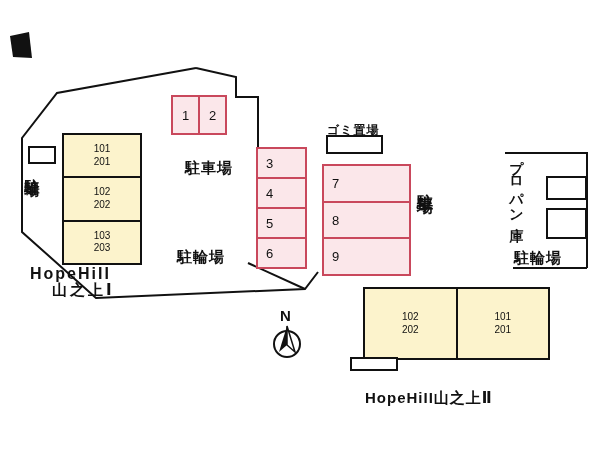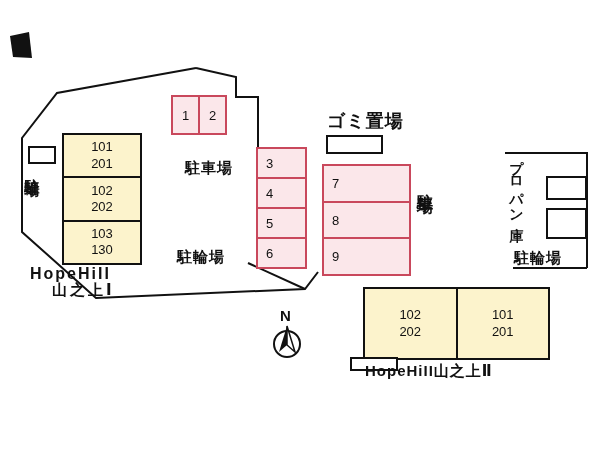--- a/index.html
+++ b/index.html
@@ -14,21 +14,21 @@
   }
   .abs { position:absolute; }
   svg.lines { position:absolute; left:0; top:0; pointer-events:none; }
 
   
   .bldg { background:#fcf3cc; border:2px solid #111; display:flex; }
   .bldg.v { flex-direction:column; }
   .bldg.h { flex-direction:row; }
   .unit {
     flex:1; display:flex; align-items:center; justify-content:center;
-    text-align:center; white-space:pre-line; font-size:13px; line-height:1.25;
+    text-align:center; white-space:pre-line; font-size:10px; line-height:1.25;
   }
   .bldg.v .unit + .unit { border-top:2px solid #111; }
   .bldg.h .unit + .unit { border-left:2px solid #111; }
 
   
   .pk { background:#fbe7ea; border:2px solid #c9485c; display:flex; flex-direction:column; }
   .pk .cell { flex:1; display:flex; align-items:center; font-size:13px; padding-left:8px; }
   .pk .cell + .cell { border-top:2px solid #c9485c; }
   .pk.h { flex-direction:row; }
   .pk.h .cell { justify-content:center; padding-left:0; }
@@ -60,40 +60,40 @@
 
   <div class="abs box" style="left:28px; top:146px; width:28px; height:18px;"></div>
   <div class="abs lbl vtext" style="left:22px; top:166px; font-size:15px;">駐輪場</div>
 
   <div class="abs bldg v" style="left:62px; top:133px; width:80px; height:132px;">
     <div class="unit">101
 201</div>
     <div class="unit">102
 202</div>
     <div class="unit">103
-130</div>
+203</div>
   </div>
   <div class="abs lbl" style="left:52px; top:281px; font-size:15px; letter-spacing:3px;">山之上Ⅰ</div>
   <div class="abs lbl" style="left:30px; top:265px; font-size:16px; letter-spacing:2px;">HopeHiII</div>
 
   <div class="abs pk h" style="left:171px; top:95px; width:56px; height:40px;">
     <div class="cell">1</div>
     <div class="cell">2</div>
   </div>
   <div class="abs lbl" style="left:185px; top:159px;">駐車場</div>
 
   <div class="abs pk" style="left:256px; top:147px; width:51px; height:122px;">
     <div class="cell">3</div>
     <div class="cell">4</div>
     <div class="cell">5</div>
     <div class="cell">6</div>
   </div>
   <div class="abs lbl" style="left:177px; top:248px;">駐輪場</div>
 
-  <div class="abs lbl" style="left:327px; top:109px; font-size:18px;">ゴミ置場</div>
+  <div class="abs lbl" style="left:327px; top:122px; font-size:12px;">ゴミ置場</div>
   <div class="abs box" style="left:326px; top:135px; width:57px; height:19px;"></div>
 
   <div class="abs pk" style="left:322px; top:164px; width:89px; height:112px;">
     <div class="cell">7</div>
     <div class="cell">8</div>
     <div class="cell">9</div>
   </div>
   <div class="abs lbl vtext" style="left:414px; top:181px; font-size:16px;">駐車場</div>
 
   <div class="abs lbl vtext" style="left:508px; top:149px; font-size:14px; letter-spacing:1px;">プロパン庫</div>
@@ -101,17 +101,17 @@
   <div class="abs box" style="left:546px; top:208px; width:41px; height:31px;"></div>
   <div class="abs lbl" style="left:514px; top:249px;">駐輪場</div>
 
   <div class="abs bldg h" style="left:363px; top:287px; width:187px; height:73px;">
     <div class="unit">102
 202</div>
     <div class="unit">101
 201</div>
   </div>
   <div class="abs box" style="left:350px; top:357px; width:48px; height:14px;"></div>
-  <div class="abs lbl" style="left:365px; top:362px; font-size:15px;">HopeHiII山之上Ⅱ</div>
+  <div class="abs lbl" style="left:365px; top:389px; font-size:15px;">HopeHiII山之上Ⅱ</div>
 
   <div class="abs lbl" style="left:280px; top:307px; font-size:15px;">N</div>
 
 </div>
 
 </body></html>

